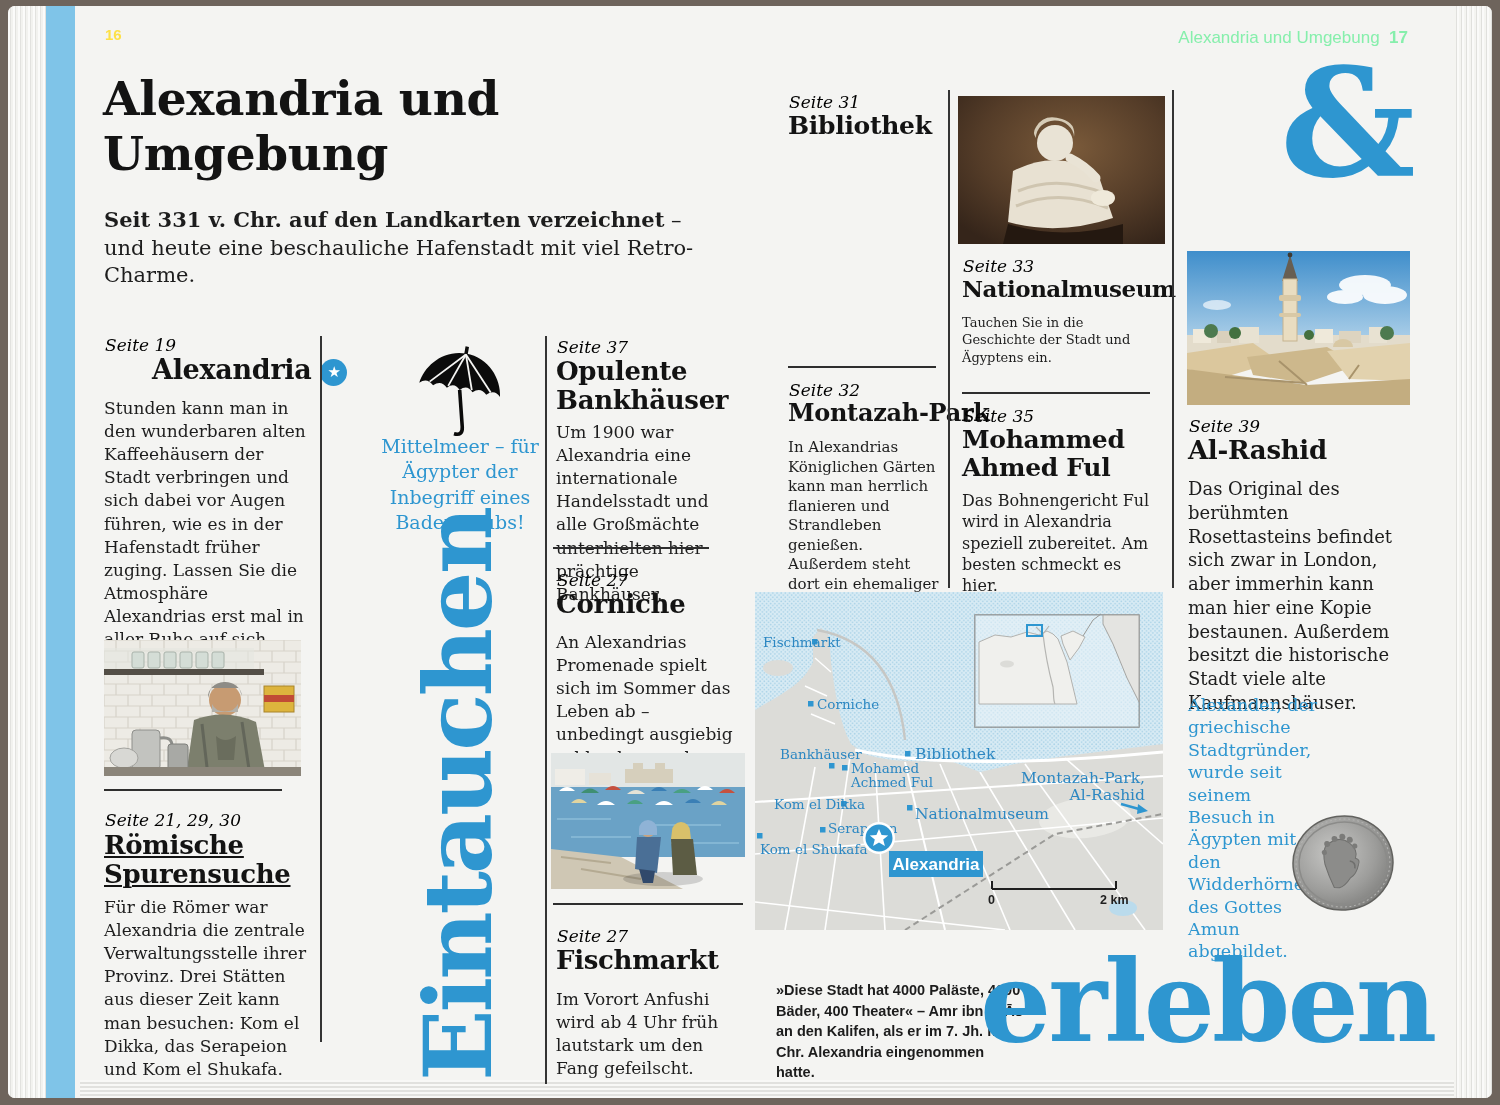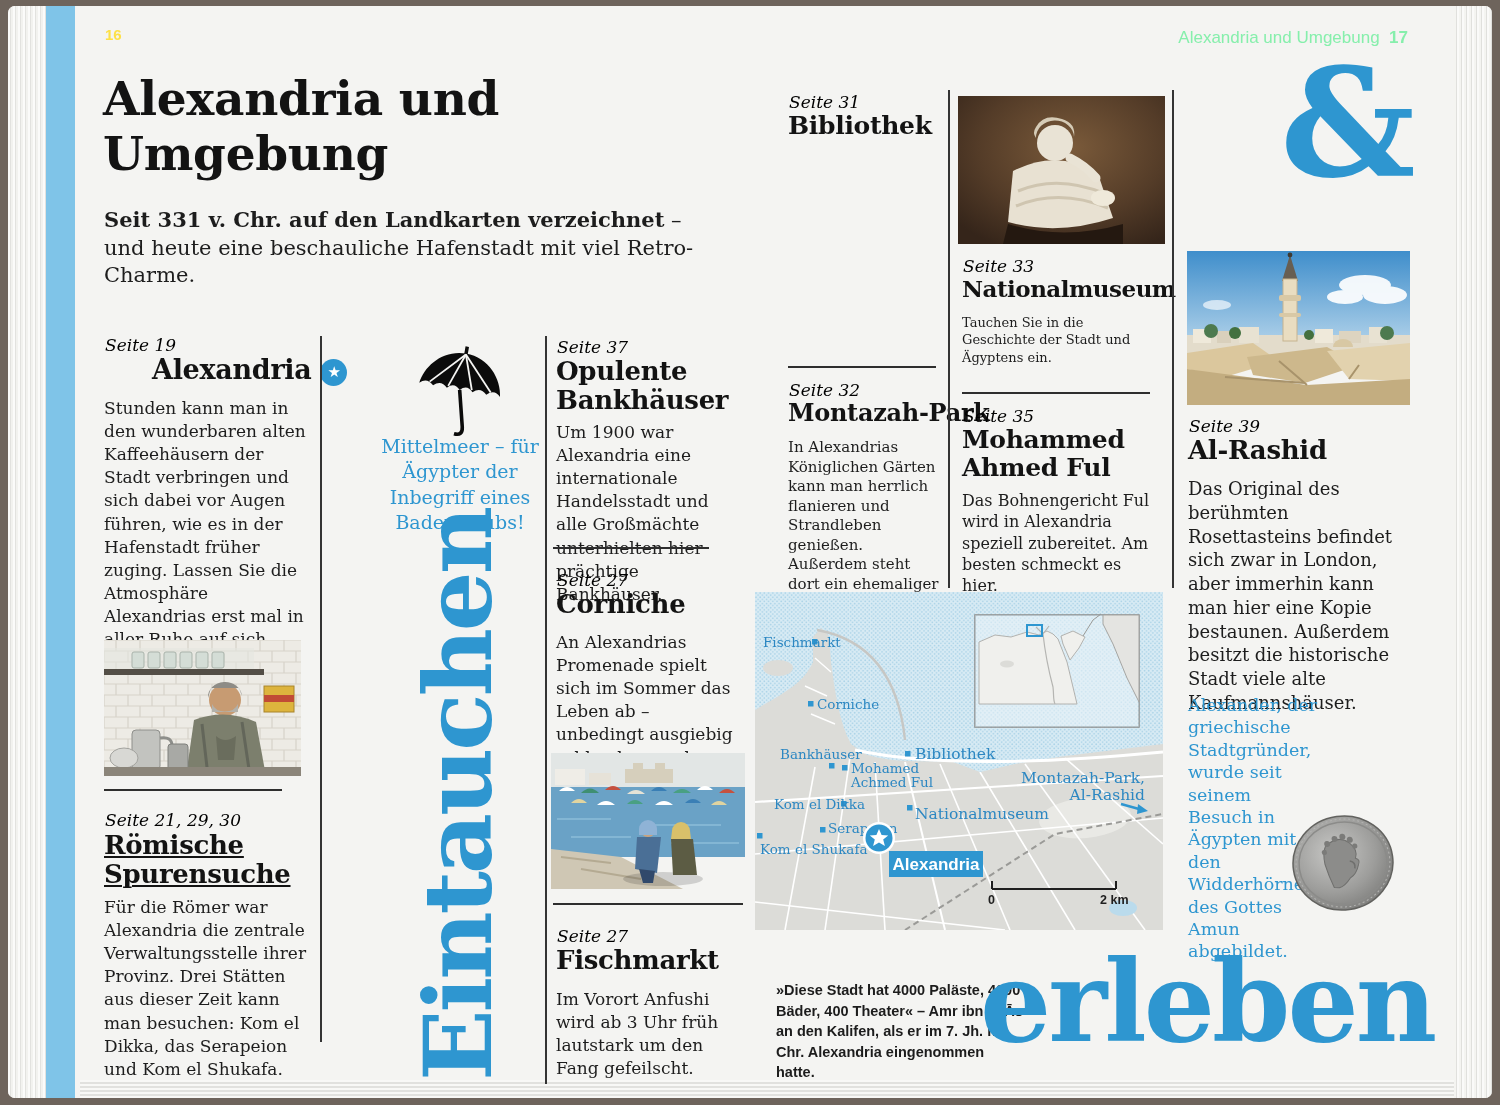--- a/index.html
+++ b/index.html
@@ -176,21 +176,21 @@
       <circle cx="130" cy="78" r="8" fill="#c8a27c"></circle>
       <path d="M121,78 a9,9 0 0 1 18,0 l1,8 -20,0 z" fill="#d9c06a"></path>
       <path d="M120,86 L142,86 L146,122 L122,122 Z" fill="#5c5c44"></path>
     </svg>
   </div>
 
   <div class="abs hrule" style="left:553px;top:903px;width:190px;"></div>
 
   <div class="abs slabel" style="left:557px;top:926px;">Seite 27</div>
   <div class="abs shead" style="left:556px;top:946px;font-size:26px;">Fischmarkt</div>
-  <div class="abs sbody" style="left:556px;top:988px;width:186px;font-size:17px;line-height:1.36;">Im Vorort Anfushi wird ab 3 Uhr früh lautstark um den Fang gefeilscht.</div>
+  <div class="abs sbody" style="left:556px;top:988px;width:186px;font-size:17px;line-height:1.36;">Im Vorort Anfushi wird ab 4 Uhr früh lautstark um den Fang gefeilscht.</div>
 
   <div class="abs sans" style="left:1000px;top:28px;width:408px;text-align:right;font-size:17px;color:#86efac;">
     <span>Alexandria und Umgebung</span>&nbsp;
     <b>17</b>
   </div>
 
   <div class="abs slabel" style="left:789px;top:92px;">Seite 31</div>
   <div class="abs shead" style="left:788px;top:112px;font-size:25px;">Bibliothek</div>
 
   <div class="abs hrule" style="left:788px;top:366px;width:148px;"></div>

